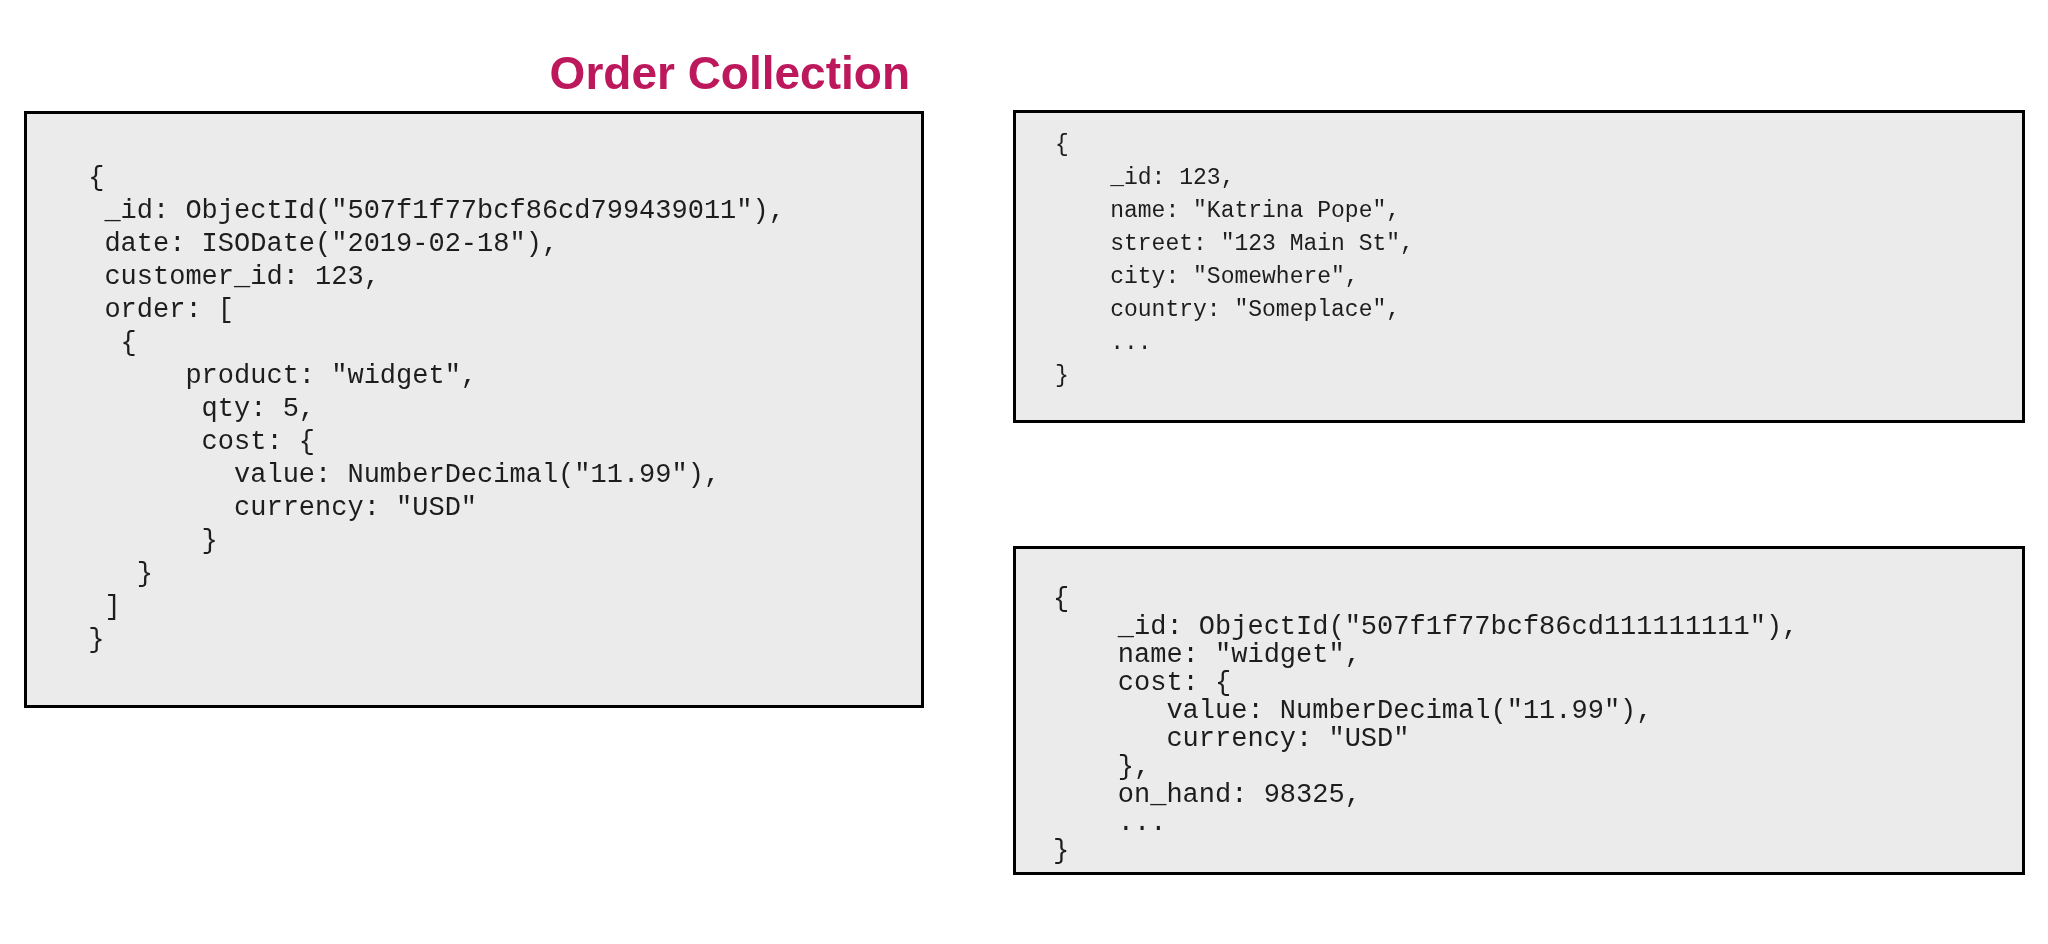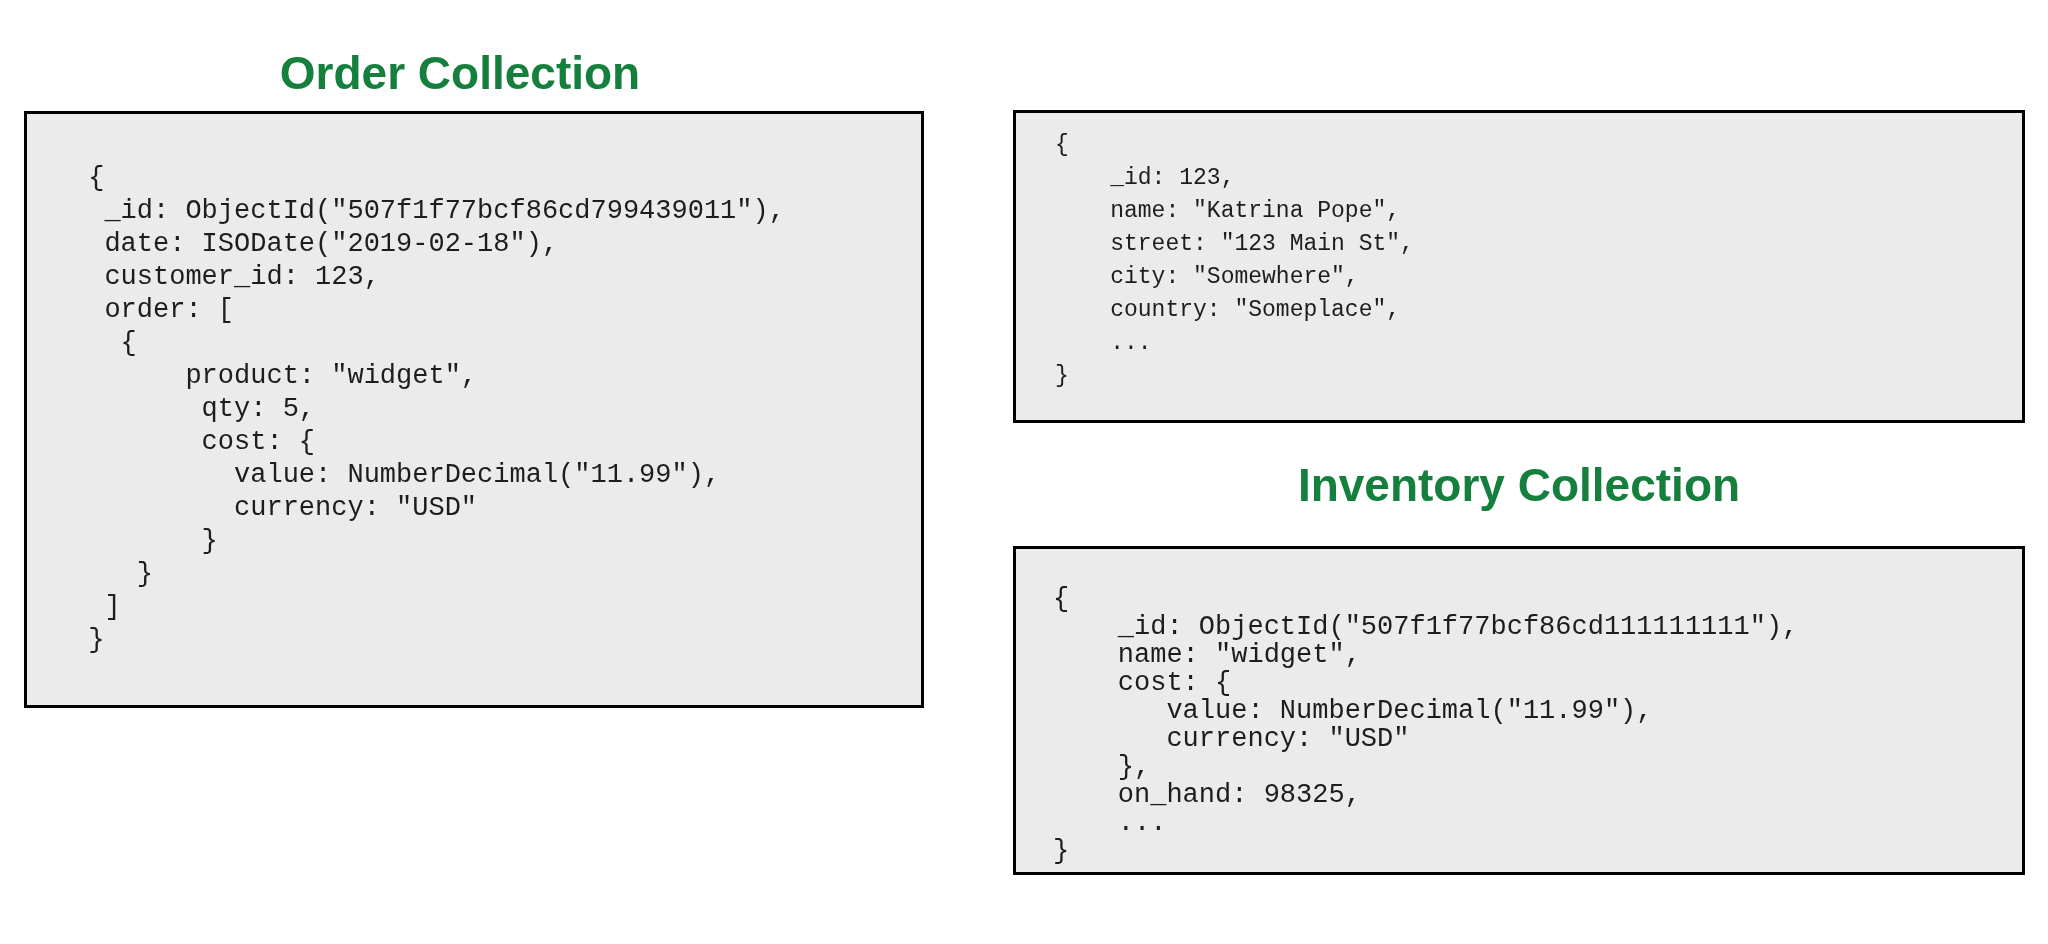--- a/index.html
+++ b/index.html
@@ -10,26 +10,26 @@
   #canvas {
     position: relative;
     width: 2048px;
     height: 944px;
     background: #ffffff;
     overflow: hidden;
     font-family: "Liberation Sans", sans-serif;
   }
   .panel-title {
     position: absolute;
-    text-align: center;
+    text-align: right;
     font-family: "Liberation Sans", sans-serif;
     font-weight: bold;
     font-size: 46px;
     line-height: 50px;
-    color: #15803d;
+    color: #be185d;
     white-space: nowrap;
   }
   .codebox {
     position: absolute;
     box-sizing: border-box;
     background: #ebebeb;
     border: 3px solid #000000;
   }
   .code {
     margin: 0;
@@ -77,21 +77,20 @@
     <pre class="code">{
     _id: 123,
     name: "Katrina Pope",
     street: "123 Main St",
     city: "Somewhere",
     country: "Someplace",
     ...
 }</pre>
   </div>
 
-  <div class="panel-title" id="inventory-title">Inventory Collection</div>
   <div class="codebox" id="inventory-box">
     <pre class="code">{
     _id: ObjectId("507f1f77bcf86cd111111111"),
     name: "widget",
     cost: {
        value: NumberDecimal("11.99"),
        currency: "USD"
     },
     on_hand: 98325,
     ...

